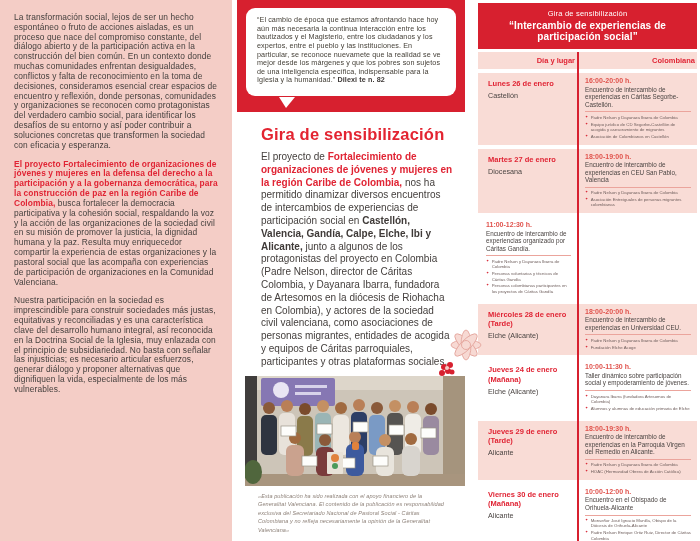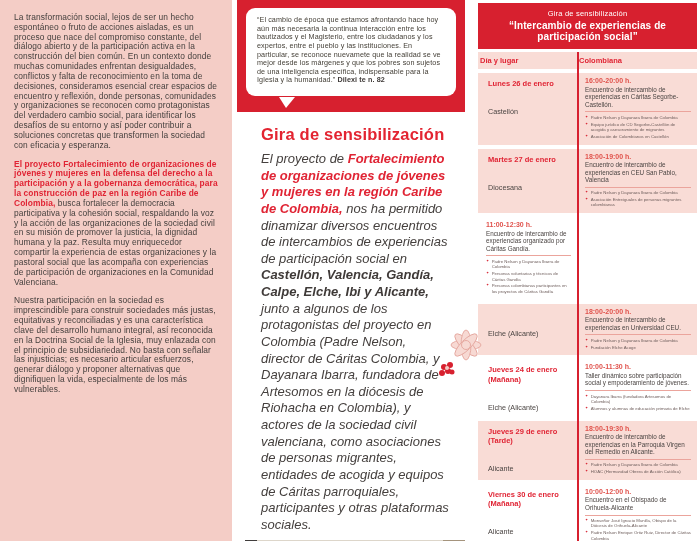--- a/index.html
+++ b/index.html
@@ -15,38 +15,38 @@
   .sg-redbold { font-weight:bold; color:#e02434; }
 
   
   .col-mid { background:#ffffff; position:relative; }
   .quote-block { margin-left:5px; width:228px; height:112px; background:#d7202f; position:relative; padding:8px 9px; }
   .quote-bubble { background:#ffffff; border-radius:9px; width:100%; height:88px; padding:8px 10px 0 11px; }
   .quote-text { font-size:7.2px; line-height:1.2; color:#454038; letter-spacing:.1px; }
   .quote-tail { position:absolute; left:42px; bottom:4px; width:0; height:0;
                 border-left:7px solid transparent; border-right:9px solid transparent; border-top:11px solid #ffffff; }
   .mid-title { color:#e32431; font-size:16.5px; font-weight:bold; letter-spacing:.2px; margin:13px 10px 7px 29px; }
-  .mid-body { margin:0 12px 0 29px; font-size:13px; line-height:1.28; color:#45403e;font-style:italic; }
+  .mid-body { margin:0 12px 0 29px; font-size:10px; line-height:1.28; color:#45403e; }
   .photo { margin:7px 0 0 13px; width:220px; height:110px; display:block; }
   .caption { margin:6px 14px 0 26px; font-size:5.5px; line-height:1.55; font-style:italic; color:#8d8078; letter-spacing:.1px; }
 
   
   .col-right { background:#ffffff; padding:3px 3px 0 13px; }
   .r-head { background:#d7202f; color:#ffffff; text-align:center; padding:6px 8px 7px; }
   .r-head-l1 { font-size:7.5px; letter-spacing:.2px; margin-bottom:2px; }
   .r-head-l2 { font-size:10px; font-weight:bold; letter-spacing:.1px; }
   .tbl { position:relative; margin-top:3px; }
   .tbl-vline { position:absolute; left:99px; top:0; bottom:0; width:1.5px; background:#d7202f; }
   .thead { display:grid; grid-template-columns:99px 1fr; background:#f9dcd6; margin-bottom:4px; }
-  .thead div { text-align:left; font-weight:bold; color:#e02434; font-size:7.5px; padding:4px 2px; }
+  .thead div { text-align:right; font-weight:bold; color:#e02434; font-size:7.5px; padding:4px 2px; }
   .trow { display:grid; grid-template-columns:99px 1fr; background:#ffffff; margin-bottom:4px; }
   .trow.shaded { background:#f9dcd6; }
   .cell-date { padding:6px 6px 4px 10px; }
   .date { color:#e02434; font-weight:bold; font-size:7.5px; line-height:1.22; }
-  .place { color:#4a4442; font-size:7.2px; margin-top:19px; }
+  .place { color:#4a4442; font-size:7.2px; margin-top:3px; }
   .cell-enc { padding:4px 6px 4px 8px; }
   .time { color:#e0524c; font-weight:bold; font-size:7px; margin-bottom:1.5px; }
   .desc { color:#4a4442; font-size:6.3px; line-height:1.2; }
   .bullets { border-top:1px solid #eba49c; margin-top:3px; padding-top:2.5px; }
   .bullet { display:flex; gap:2.5px; font-size:4.3px; line-height:1.25; color:#6d5d5b; margin-bottom:1.5px; }
   .b-ico { color:#d7202f; font-size:3.8px; line-height:1.4; }
 </style>
 </head>
 <body>
 
@@ -211,20 +211,21 @@
                 <div class="bullet">
                   <span class="b-ico">✦</span>
                   <span>Personas colombianas participantes en los proyectos de Cáritas Gandía</span>
                 </div>
               </div>
       <div class="extras"></div>
     </div>
   </div>
           <div class="trow shaded">
     <div class="cell-date">
+      <div class="date">Miércoles 28 de enero (Tarde)</div>
       <div class="place">Elche (Alicante)</div>
     </div>
     <div class="cell-enc">
       <div class="time">18:00-20:00 h.</div>
       <div class="desc">Encuentro de intercambio de experiencias en Universidad CEU.</div>
       <div class="bullets">
                 <div class="bullet">
                   <span class="b-ico">✦</span>
                   <span>Padre Nelson y Dayanara Ibarra de Colombia</span>
                 </div>

